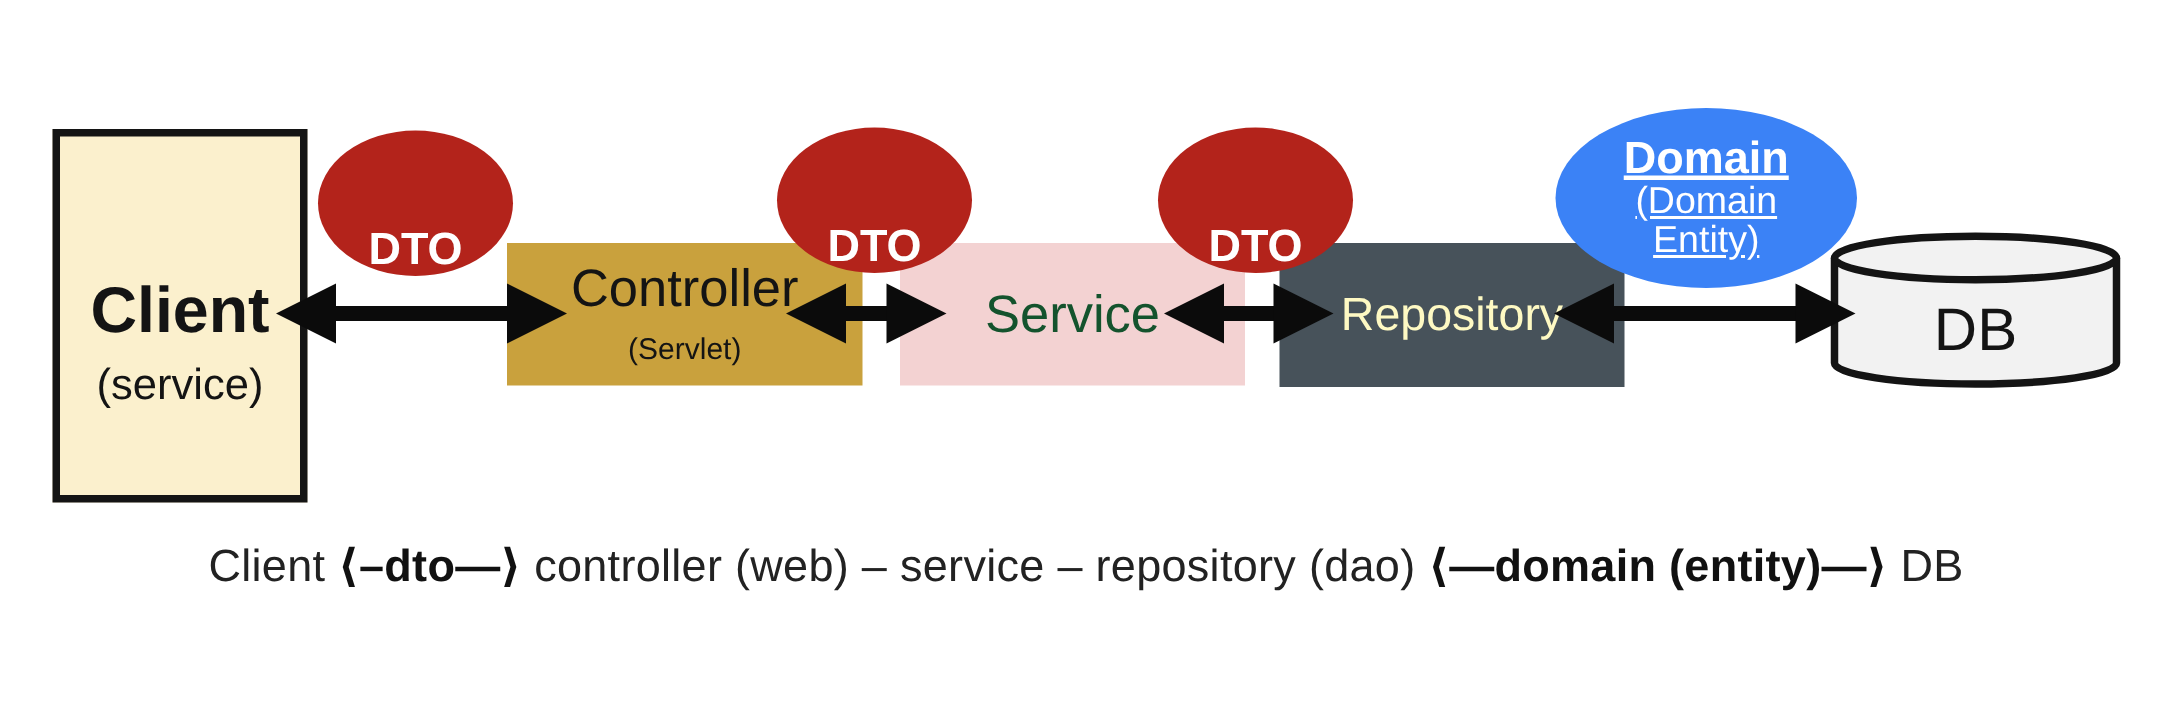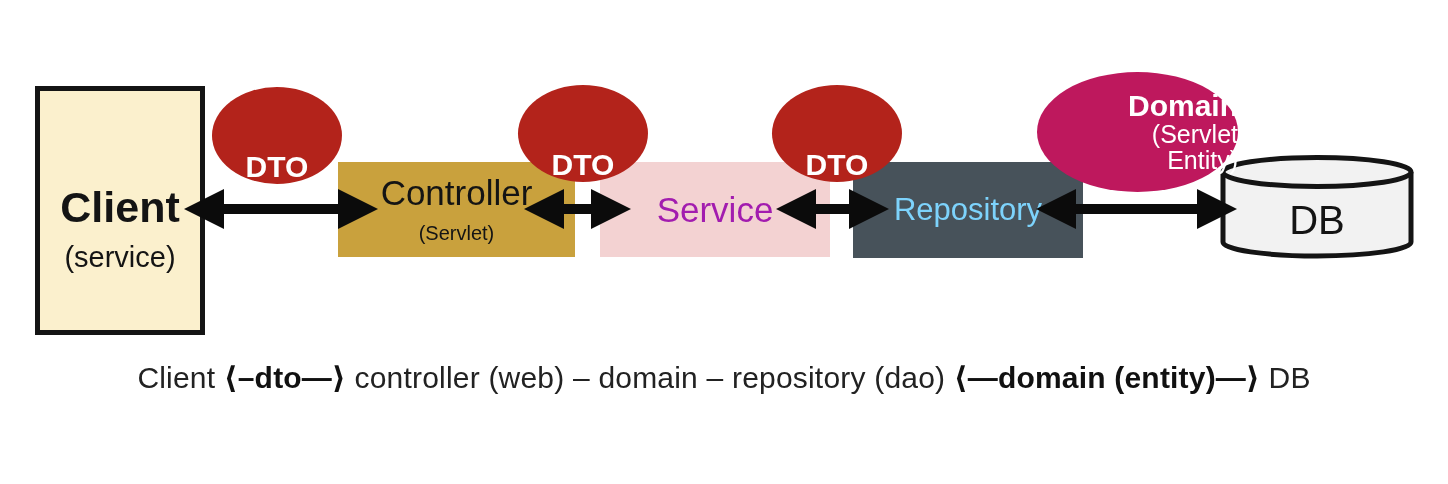--- a/index.html
+++ b/index.html
@@ -41,33 +41,34 @@
   
   .layer {
     top: 162px; height: 95px;
     display: flex; flex-direction: column; align-items: center; justify-content: center;
     z-index: 1;
     gap: 12px;
   }
   .controller-box { left: 338px; width: 237px; background: #C9A13D; color: #141414; }
   .controller-title { font-size: 35px; line-height: 1.0; }
   .controller-sub   { font-size: 20px; line-height: 1.1; }
-  .service-box    { left: 600px; width: 230px; background: #F3D2D2; color: #a21caf; }
+  .service-box    { left: 600px; width: 230px; background: #F3D2D2; color: #14532d; }
   .service-title  { font-size: 35px; }
-  .repository-box { left: 853px; width: 230px; height: 96px; background: #47525A; color: #7dd3fc; }
+  .repository-box { left: 853px; width: 230px; height: 96px; background: #47525A; color: #fef9c3; }
   .repository-title { font-size: 31px; }
 
   
   .domain-ellipse {
     left: 1037px; top: 72px; width: 201px; height: 120px;
-    background: #be185d;
+    background: #3b82f6;
     border-radius: 50%;
-    display: flex; flex-direction: column; align-items: flex-end; justify-content: center;
+    display: flex; flex-direction: column; align-items: center; justify-content: center;
     color: #ffffff;
     z-index: 3;
+    text-decoration: underline;
   }
   .domain-title { font-size: 30px; font-weight: bold; line-height: 1.0; }
   .domain-sub   { font-size: 25px; line-height: 1.05; }
 
   
   .db-wrap { left: 1219px; top: 152px; width: 196px; height: 110px; z-index: 1; }
   .db-label {
     position: absolute; left: 0; right: 0; top: 46px;
     text-align: center;
     font-size: 40px; color: #141414;
@@ -115,21 +116,21 @@
   <div class="abs layer service-box">
     <div class="service-title">Service</div>
   </div>
 
   <div class="abs layer repository-box">
     <div class="repository-title">Repository</div>
   </div>
 
   <div class="abs domain-ellipse">
     <div class="domain-title">Domain</div>
-    <div class="domain-sub">(Servlet</div>
+    <div class="domain-sub">(Domain</div>
     <div class="domain-sub">Entity)</div>
   </div>
 
   <div class="abs db-wrap">
     <svg width="196" height="110" viewBox="0 0 196 110">
       <path d="M 4 20 L 4 90 A 94 14 0 0 0 192 90 L 192 20" fill="#F2F2F2" stroke="#141414" stroke-width="5" stroke-linejoin="round"></path>
       <ellipse cx="98" cy="20" rx="94" ry="14.5" fill="#F2F2F2" stroke="#141414" stroke-width="5"></ellipse>
     </svg>
     <div class="db-label">DB</div>
   </div>
@@ -151,16 +152,16 @@
       <polygon points="889,209 849,189 849,229" stroke="none"></polygon>
     </g>
     <g fill="#0b0b0b" stroke="#0b0b0b">
       <line x1="1068" y1="209" x2="1205" y2="209" stroke-width="10"></line>
       <polygon points="1036,209 1076,189 1076,229" stroke="none"></polygon>
       <polygon points="1237,209 1197,189 1197,229" stroke="none"></polygon>
     </g>
   </svg>
 
   <div class="abs caption">
-    <span>Client </span><b>⟨–dto—⟩</b><span> controller (web) – domain – repository (dao) </span><b>⟨—domain (entity)—⟩</b><span> DB</span>
+    <span>Client </span><b>⟨–dto—⟩</b><span> controller (web) – service – repository (dao) </span><b>⟨—domain (entity)—⟩</b><span> DB</span>
   </div>
 
 </div>
 
 </body></html>

